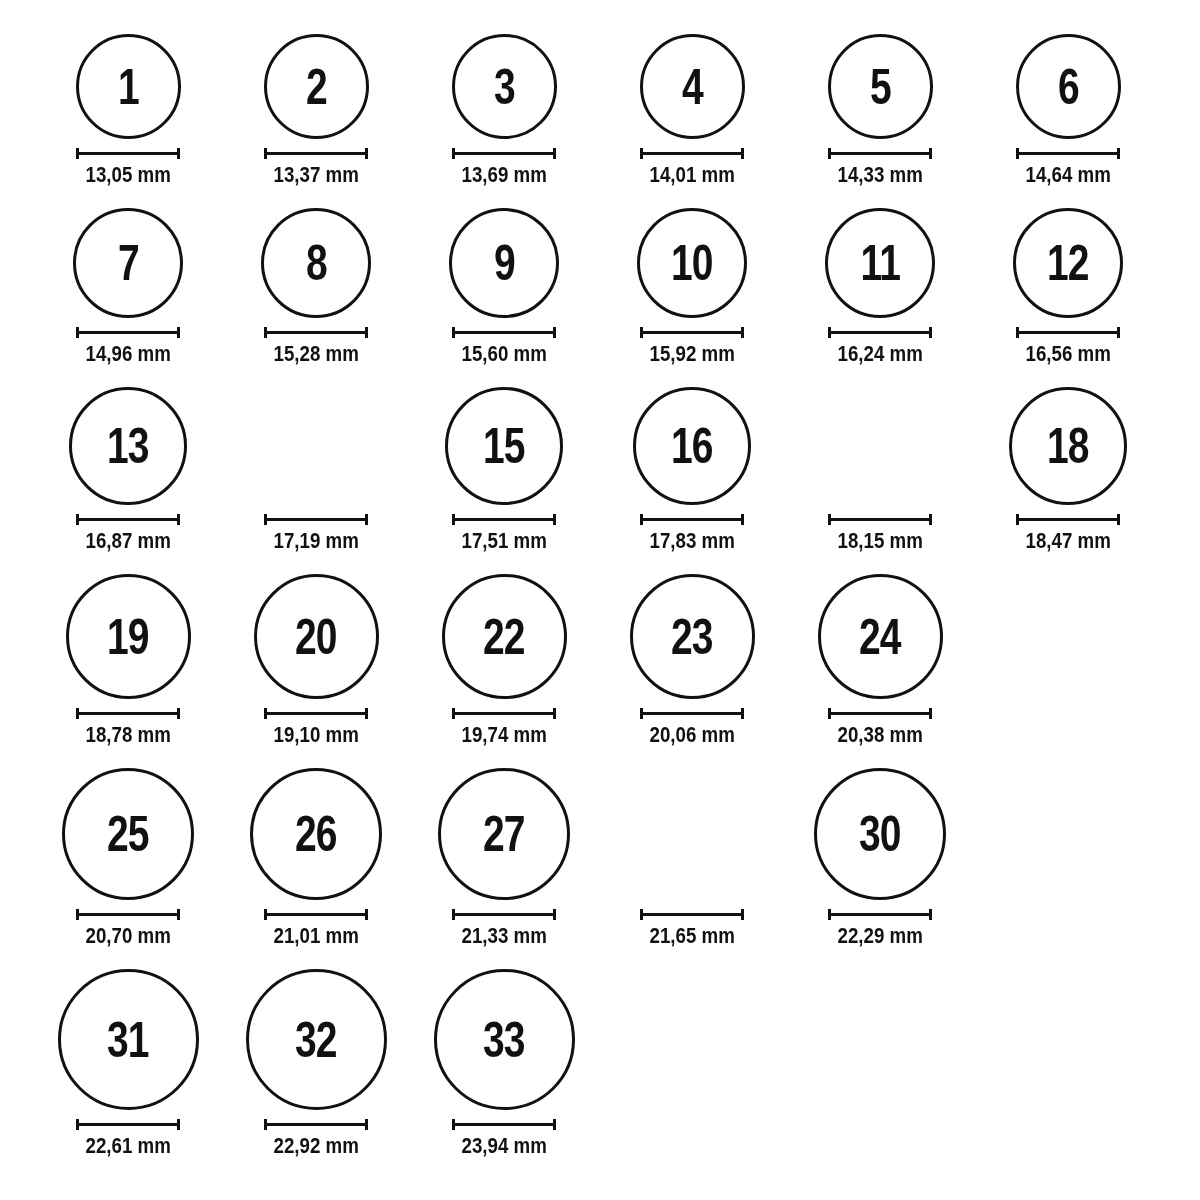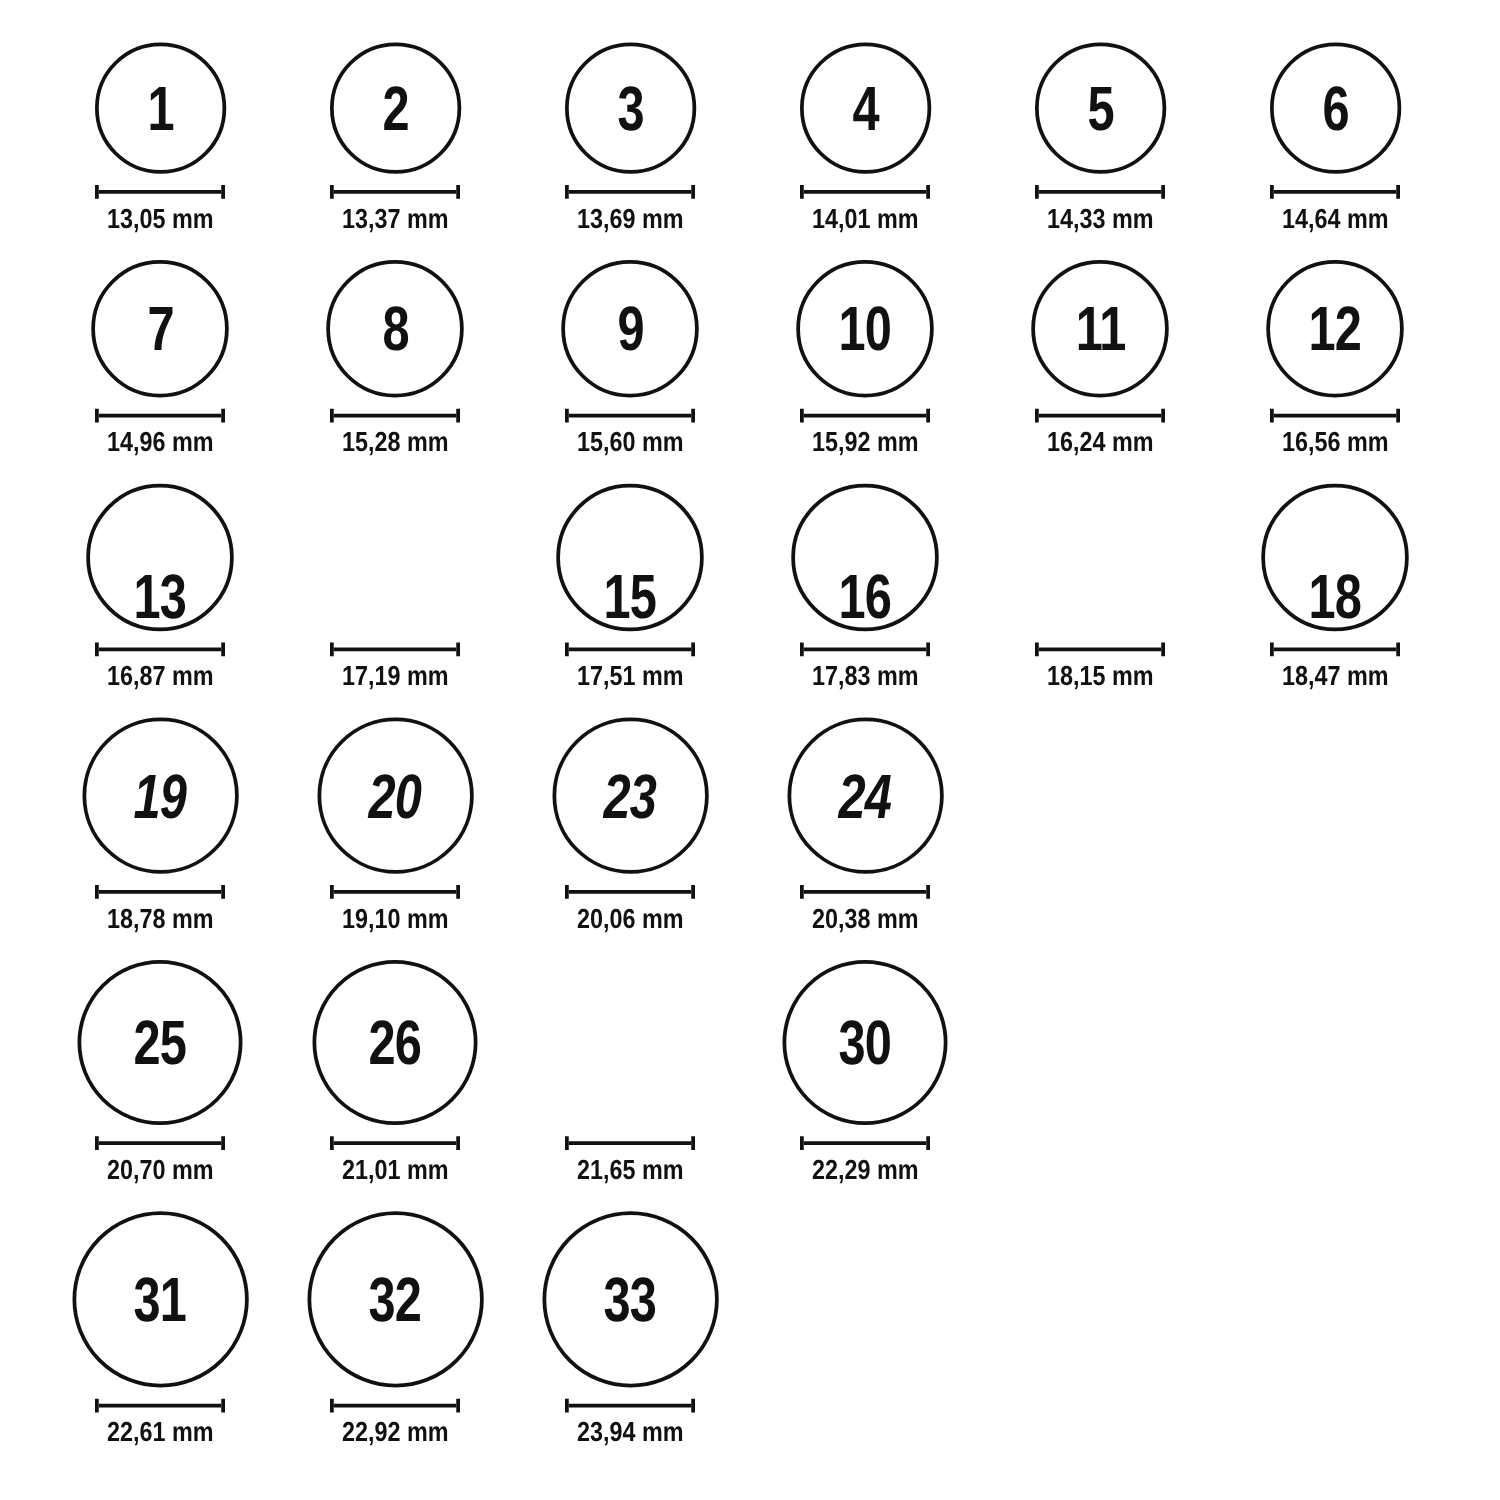--- a/index.html
+++ b/index.html
@@ -33,22 +33,22 @@
     border: 3px solid var(--ink);
     border-radius: 50%;
     display: flex;
     align-items: center;
     justify-content: center;
     margin-bottom: 9px;
   }
   
   .row-0 .circle { width: 105px; height: 105px; }
   .row-1 .circle { width: 110px; height: 110px; }
-  .row-2 .circle { width: 118px; height: 118px; align-items: flex-end; }
-  .row-3 .circle { width: 125px; height: 125px; font-style: italic; }
+  .row-2 .circle { width: 118px; height: 118px; }
+  .row-3 .circle { width: 125px; height: 125px; }
   .row-4 .circle { width: 132px; height: 132px; align-items: center; }
   .row-5 .circle { width: 141px; height: 141px; }
   .num {
     font-size: 50px;
     font-weight: bold;
     color: var(--ink);
     display: inline-block;
     transform: scaleX(0.78);
     letter-spacing: -1px;
     line-height: 1;
@@ -211,20 +211,27 @@
       </div>
       <div class="cell">
         <div class="circle">
           <span class="num">20</span>
         </div>
         <div class="mline"></div>
         <div class="dlabel">19,10 mm</div>
       </div>
       <div class="cell">
         <div class="circle">
+          <span class="num">22</span>
+        </div>
+        <div class="mline"></div>
+        <div class="dlabel">19,74 mm</div>
+      </div>
+      <div class="cell">
+        <div class="circle">
           <span class="num">23</span>
         </div>
         <div class="mline"></div>
         <div class="dlabel">20,06 mm</div>
       </div>
       <div class="cell">
         <div class="circle">
           <span class="num">24</span>
         </div>
         <div class="mline"></div>
@@ -238,20 +245,27 @@
         </div>
         <div class="mline"></div>
         <div class="dlabel">20,70 mm</div>
       </div>
       <div class="cell">
         <div class="circle">
           <span class="num">26</span>
         </div>
         <div class="mline"></div>
         <div class="dlabel">21,01 mm</div>
+      </div>
+      <div class="cell">
+        <div class="circle">
+          <span class="num">27</span>
+        </div>
+        <div class="mline"></div>
+        <div class="dlabel">21,33 mm</div>
       </div>
       <div class="cell">
         <div class="mline"></div>
         <div class="dlabel">21,65 mm</div>
       </div>
       <div class="cell">
         <div class="circle">
           <span class="num">30</span>
         </div>
         <div class="mline"></div>

